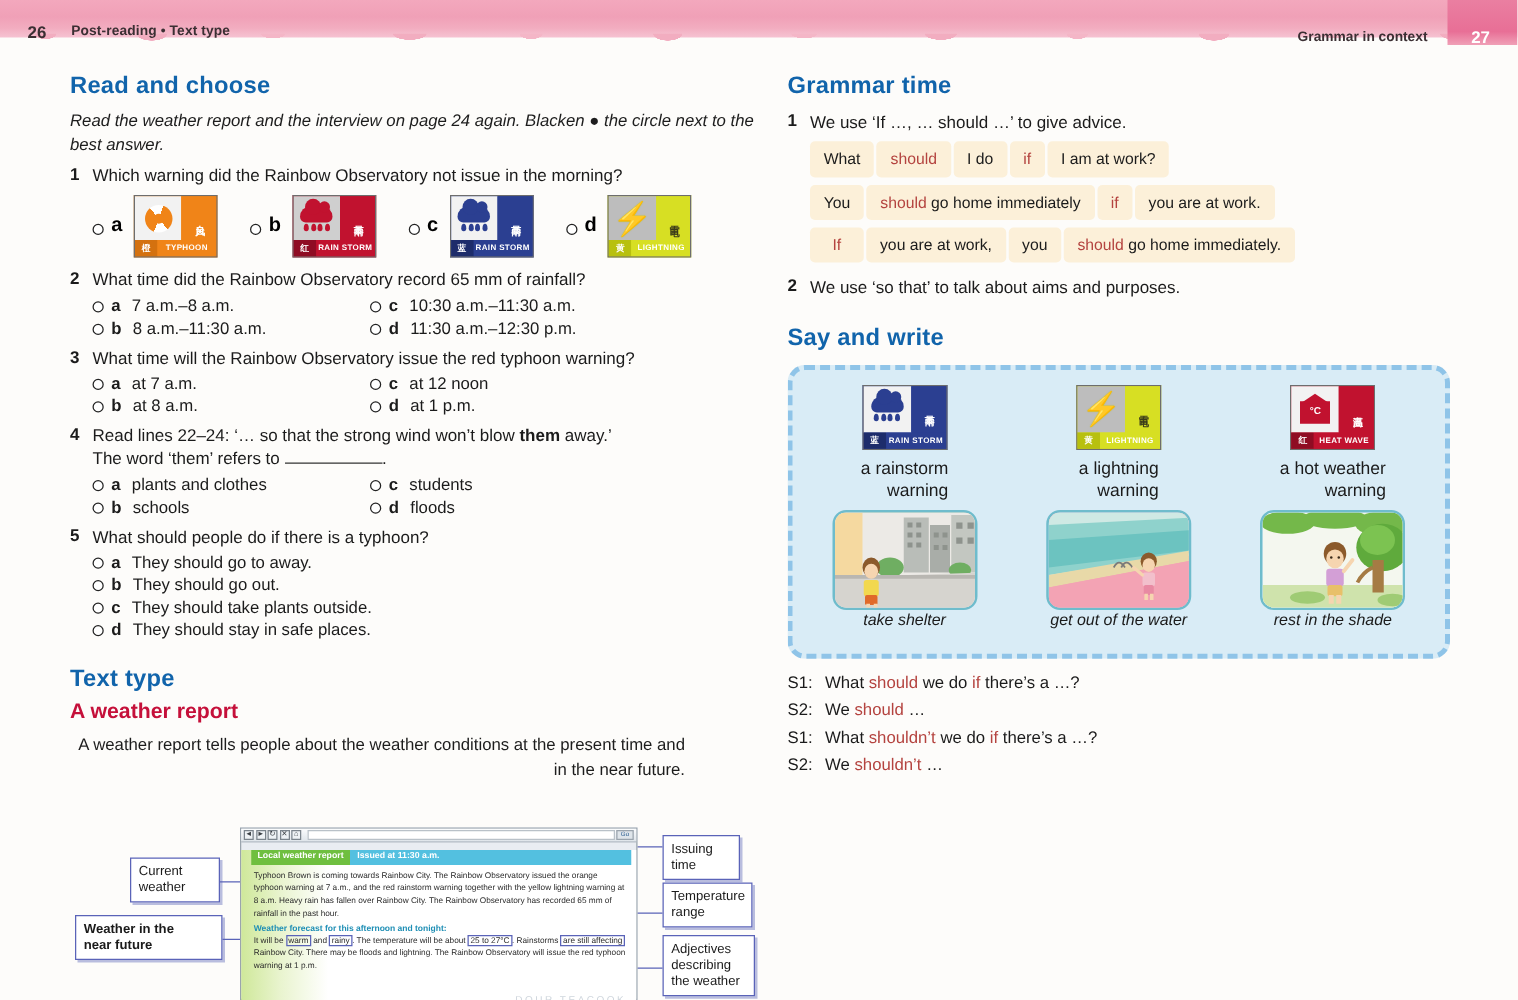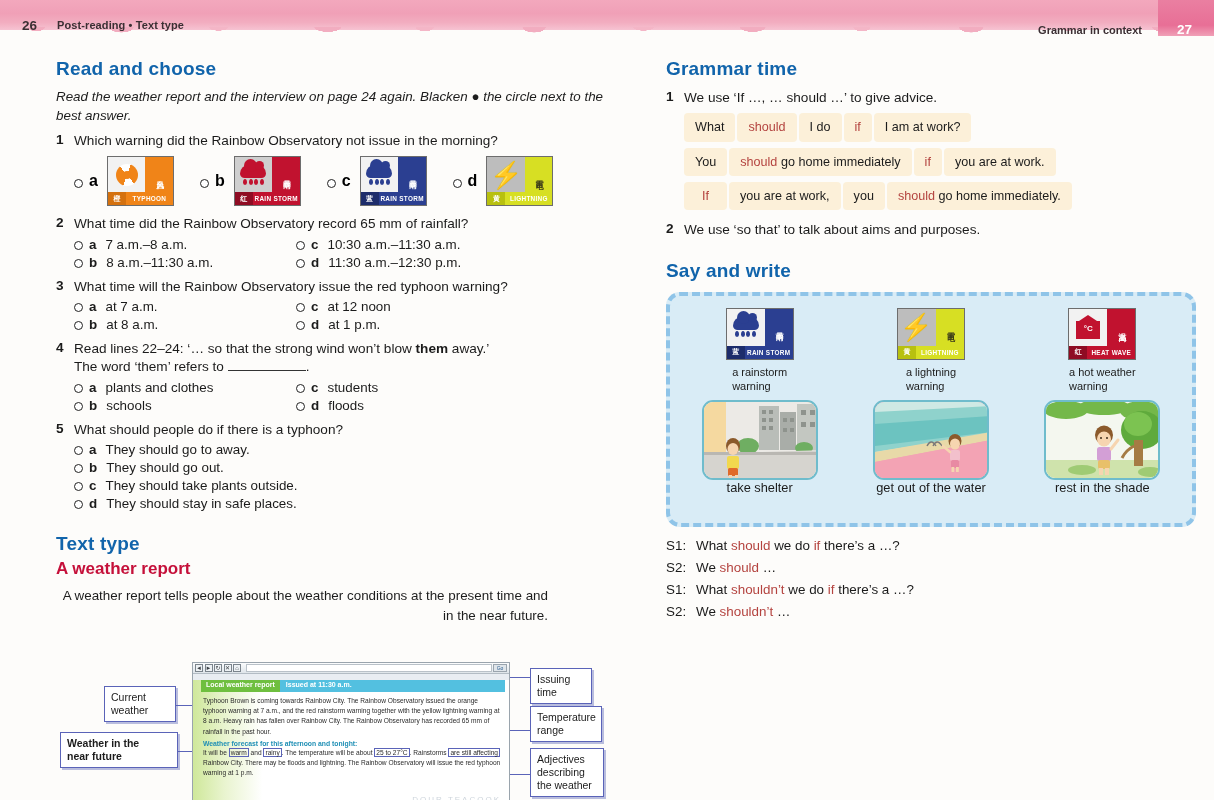--- a/index.html
+++ b/index.html
@@ -36,21 +36,21 @@
     position: absolute; top: 0; right: 0; width: 56px; height: 36px;
     background: linear-gradient(180deg,#ea7fa1 0%, #e86f96 70%, #f0a0b7 100%);
   }
   .hdr-num-l { position: absolute; top: 18px; left: 22px; font-size: 13.5px; font-weight: bold; color: #3b2f33; }
   .hdr-txt-l { position: absolute; top: 19px; left: 57px; font-size: 11px; font-weight: bold; color: #3b2f33; letter-spacing:.1px;}
   .hdr-txt-r { position: absolute; top: 24px; right: 72px; font-size: 11px; font-weight: bold; color: #3b2f33; }
   .hdr-num-r { position: absolute; top: 22px; right: 22px; font-size: 13.5px; font-weight: bold; color: #ffffff; }
 
   
   .col-left  { position: absolute; left: 56px;  top: 58px; width: 560px; }
-  .col-right { position: absolute; left: 666px; top: 58px; width: 540px; }
+  .col-right { position: absolute; left: 630px; top: 58px; width: 540px; }
 
   .h-blue { color:#1164ab; font-size: 19px; font-weight: bold; letter-spacing:.2px; }
   .h-red  { color:#c5103a; font-size: 17px; font-weight: bold; margin-top:4px;}
   .instr { font-style: italic; font-size: 13.4px; line-height: 1.42; color:#1d1d1d; margin-top:7px; }
   .body-p { font-size: 13.4px; line-height: 1.45; color:#1d1d1d; }
 
   
   .q { display:flex; margin-top:7px; font-size:13.6px; color:#1b1b1b; }
   .q .num { width:18px; font-weight:bold; flex:none; }
   .q .qt  { line-height:1.35; }
@@ -96,22 +96,22 @@
           font-size:12.6px; color:#1b1b1b; line-height:1.3; margin-right:2px; }
   .gbox.wrap { white-space:pre-line; }
   .hl { color:#b4433f; }
 
   
   .panel { margin-top:10px; position:relative; width:530px; height:235px;
            background:#d9ecf6; border-radius:14px;
            border:4px dashed #8fc4e8; }
   .pgrid { display:flex; height:100%; padding:12px 4px 8px; }
   .pcell { flex:1; display:flex; flex-direction:column; align-items:center; }
-  .pcap { font-size:11px; color:#1b1b1b; text-align:left; line-height:1.3; margin-top:5px; }
-  .pcap2{ font-size:12.8px; color:#1b1b1b; text-align:center; margin-top:0;}
+  .pcap { font-size:14px; color:#1b1b1b; text-align:right; line-height:1.3; margin-top:5px; }
+  .pcap2{ font-size:12.8px; color:#1b1b1b; text-align:center; margin-top:0;font-style:italic;}
   .photo { width:116px; height:80px; border:2px solid #6fbccc; border-radius:11px; overflow:hidden; position:relative; margin-top:7px;}
 
   
   .dlg { margin-top:11px; }
   .dline { display:flex; font-size:13.4px; color:#1b1b1b; margin-top:7px; }
   .dline .sp { width:30px; flex:none; }
 
   
   .fig { position:absolute; left:60px; top:662px; width:560px; height:138px; }
   .callout { position:absolute; border:1.4px solid #5a63b8; background:#fff;

